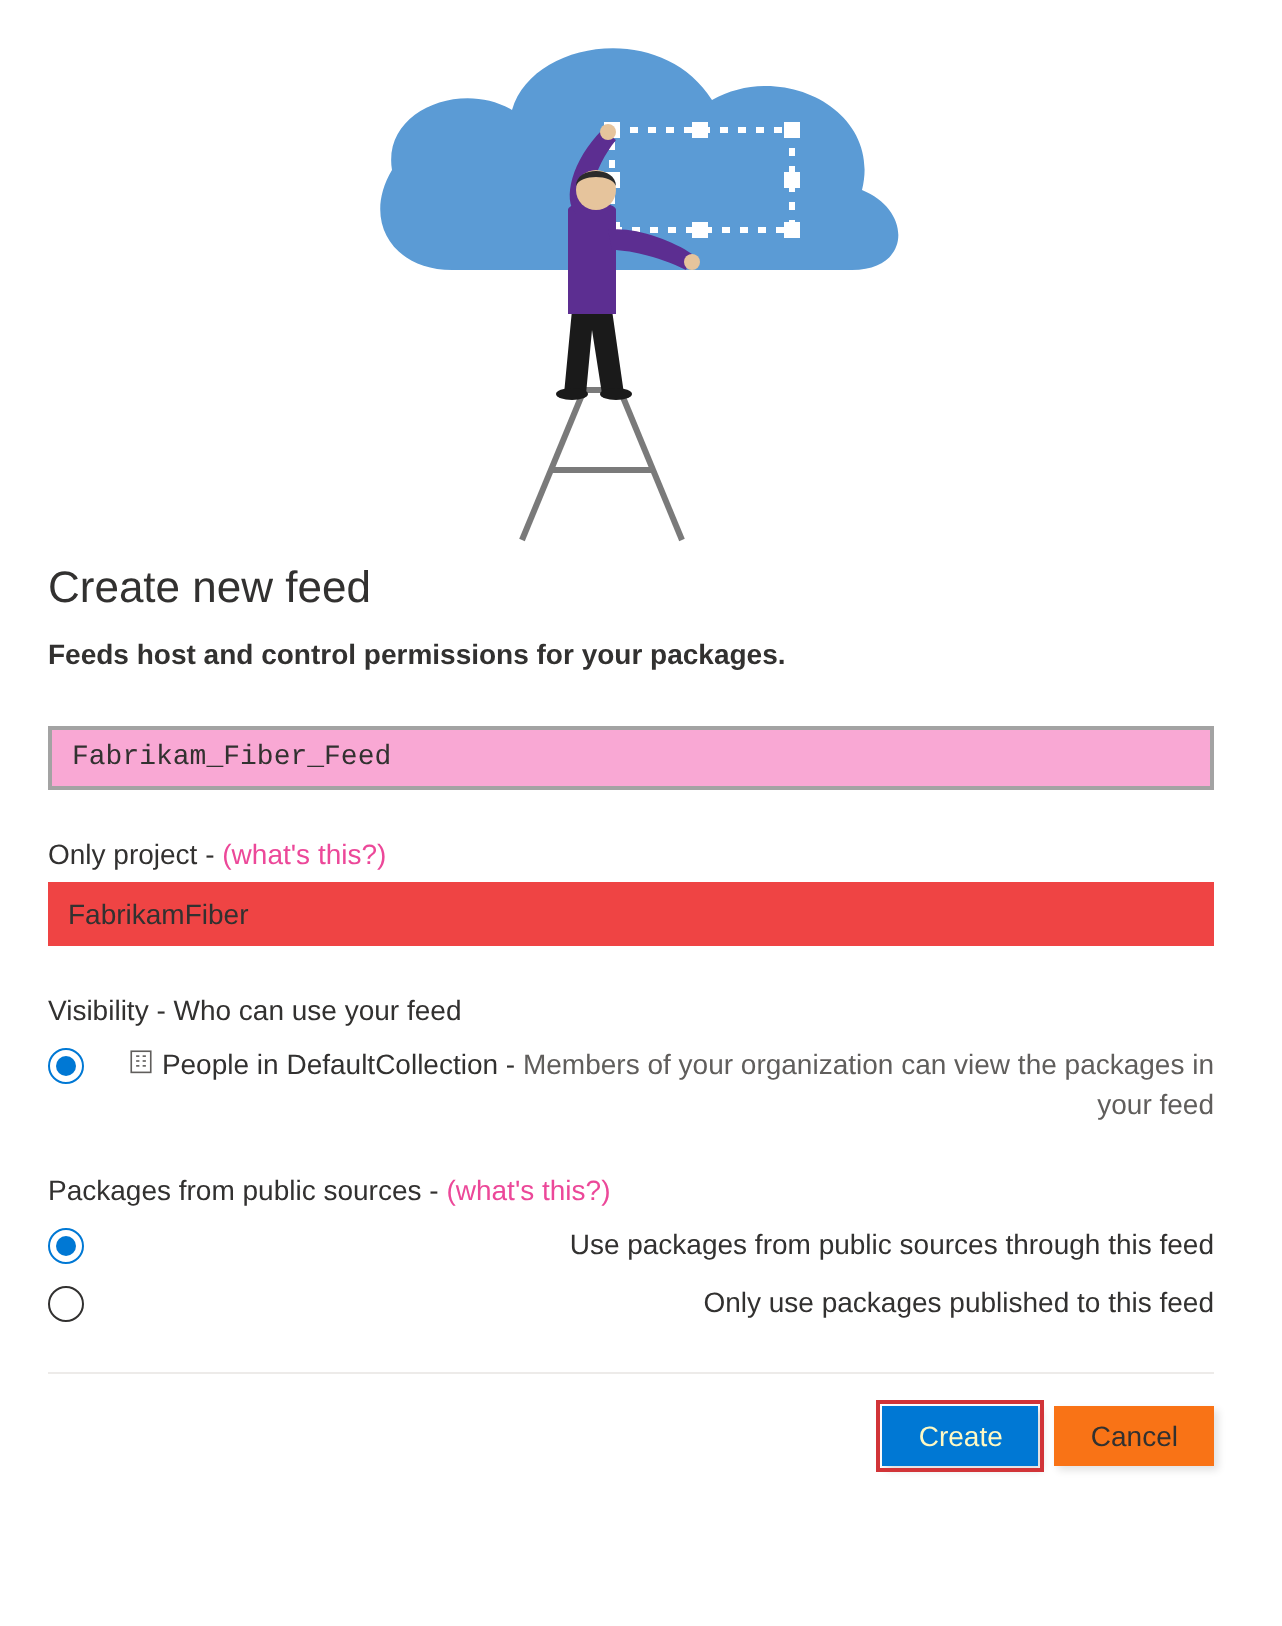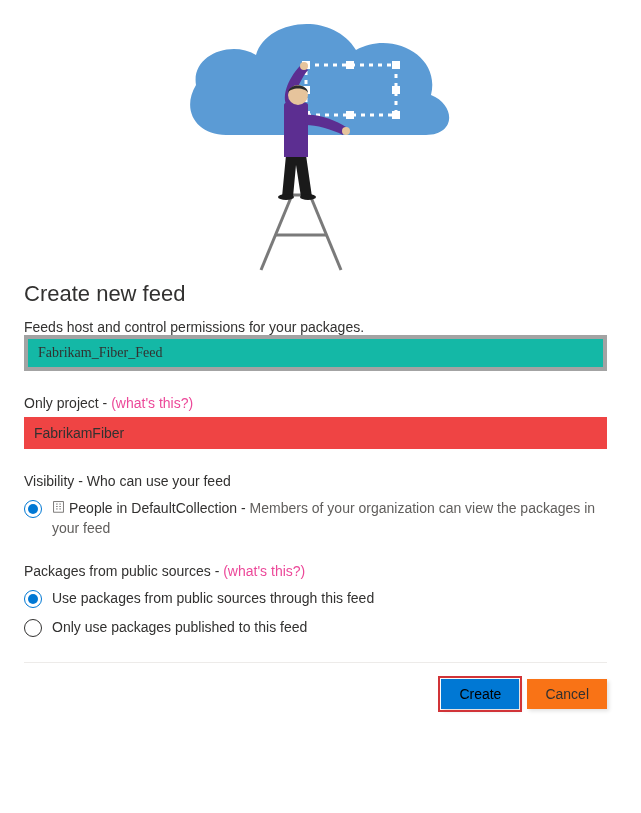--- a/index.html
+++ b/index.html
@@ -16,51 +16,54 @@
     h1 {
       font-size: 22px;
       font-weight: 400;
       margin-top: 6px;
       margin-bottom: 12px;
       color: #323130;
     }
     .subtitle {
       font-size: 14px;
       color: #323130;
+      margin-bottom: 28px;
+      font-weight: bold;
     }
     .field-label {
       font-size: 14px;
       color: #323130;
       margin-bottom: 6px;
     }
     .required { color: #a80000; margin-left: 2px; }
     .link { color: #ec4899; cursor: pointer; }
     .text-input {
       width: 100%;
-      border: 4px solid #a3a3a3;
+      border: 2px solid #a3a3a3;
       padding: 6px 10px;
       font-size: 14px;
-      font-family: Liberation Serif, serif;
-      color: #323130;
-      background: #14b8a6;
+      font-family: Liberation Mono, monospace;
+      color: #323130;
+      background: #f9a8d4;
     }
     .readonly-field {
       width: 100%;
       background: #ef4444;
       padding: 8px 10px;
       font-size: 14px;
       color: #323130;
     }
     .section { margin-bottom: 24px; }
     .radio-group { margin-top: 10px; }
     .radio-row {
       display: flex;
       align-items: flex-start;
       margin-bottom: 10px;
       gap: 10px;
+      text-align: right;
     }
     .radio {
       flex-shrink: 0;
       width: 18px;
       height: 18px;
       border-radius: 50%;
       border: 1px solid #323130;
       display: flex;
       align-items: center;
       justify-content: center;
@@ -103,21 +106,21 @@
     }
     .btn {
       padding: 7px 18px;
       font-size: 14px;
       font-family: inherit;
       border: none;
       cursor: pointer;
     }
     .btn-primary {
       background: #0078d4;
-      color: #000000;
+      color: #fef9c3;
       outline: 2px solid #d13438;
       outline-offset: 1px;
       box-shadow: 2px 2px 4px rgba(0,0,0,0.15);
     }
     .btn-secondary {
       background: #f97316;
       color: #323130;
       box-shadow: 2px 2px 4px rgba(0,0,0,0.12);
     }
   </style>

